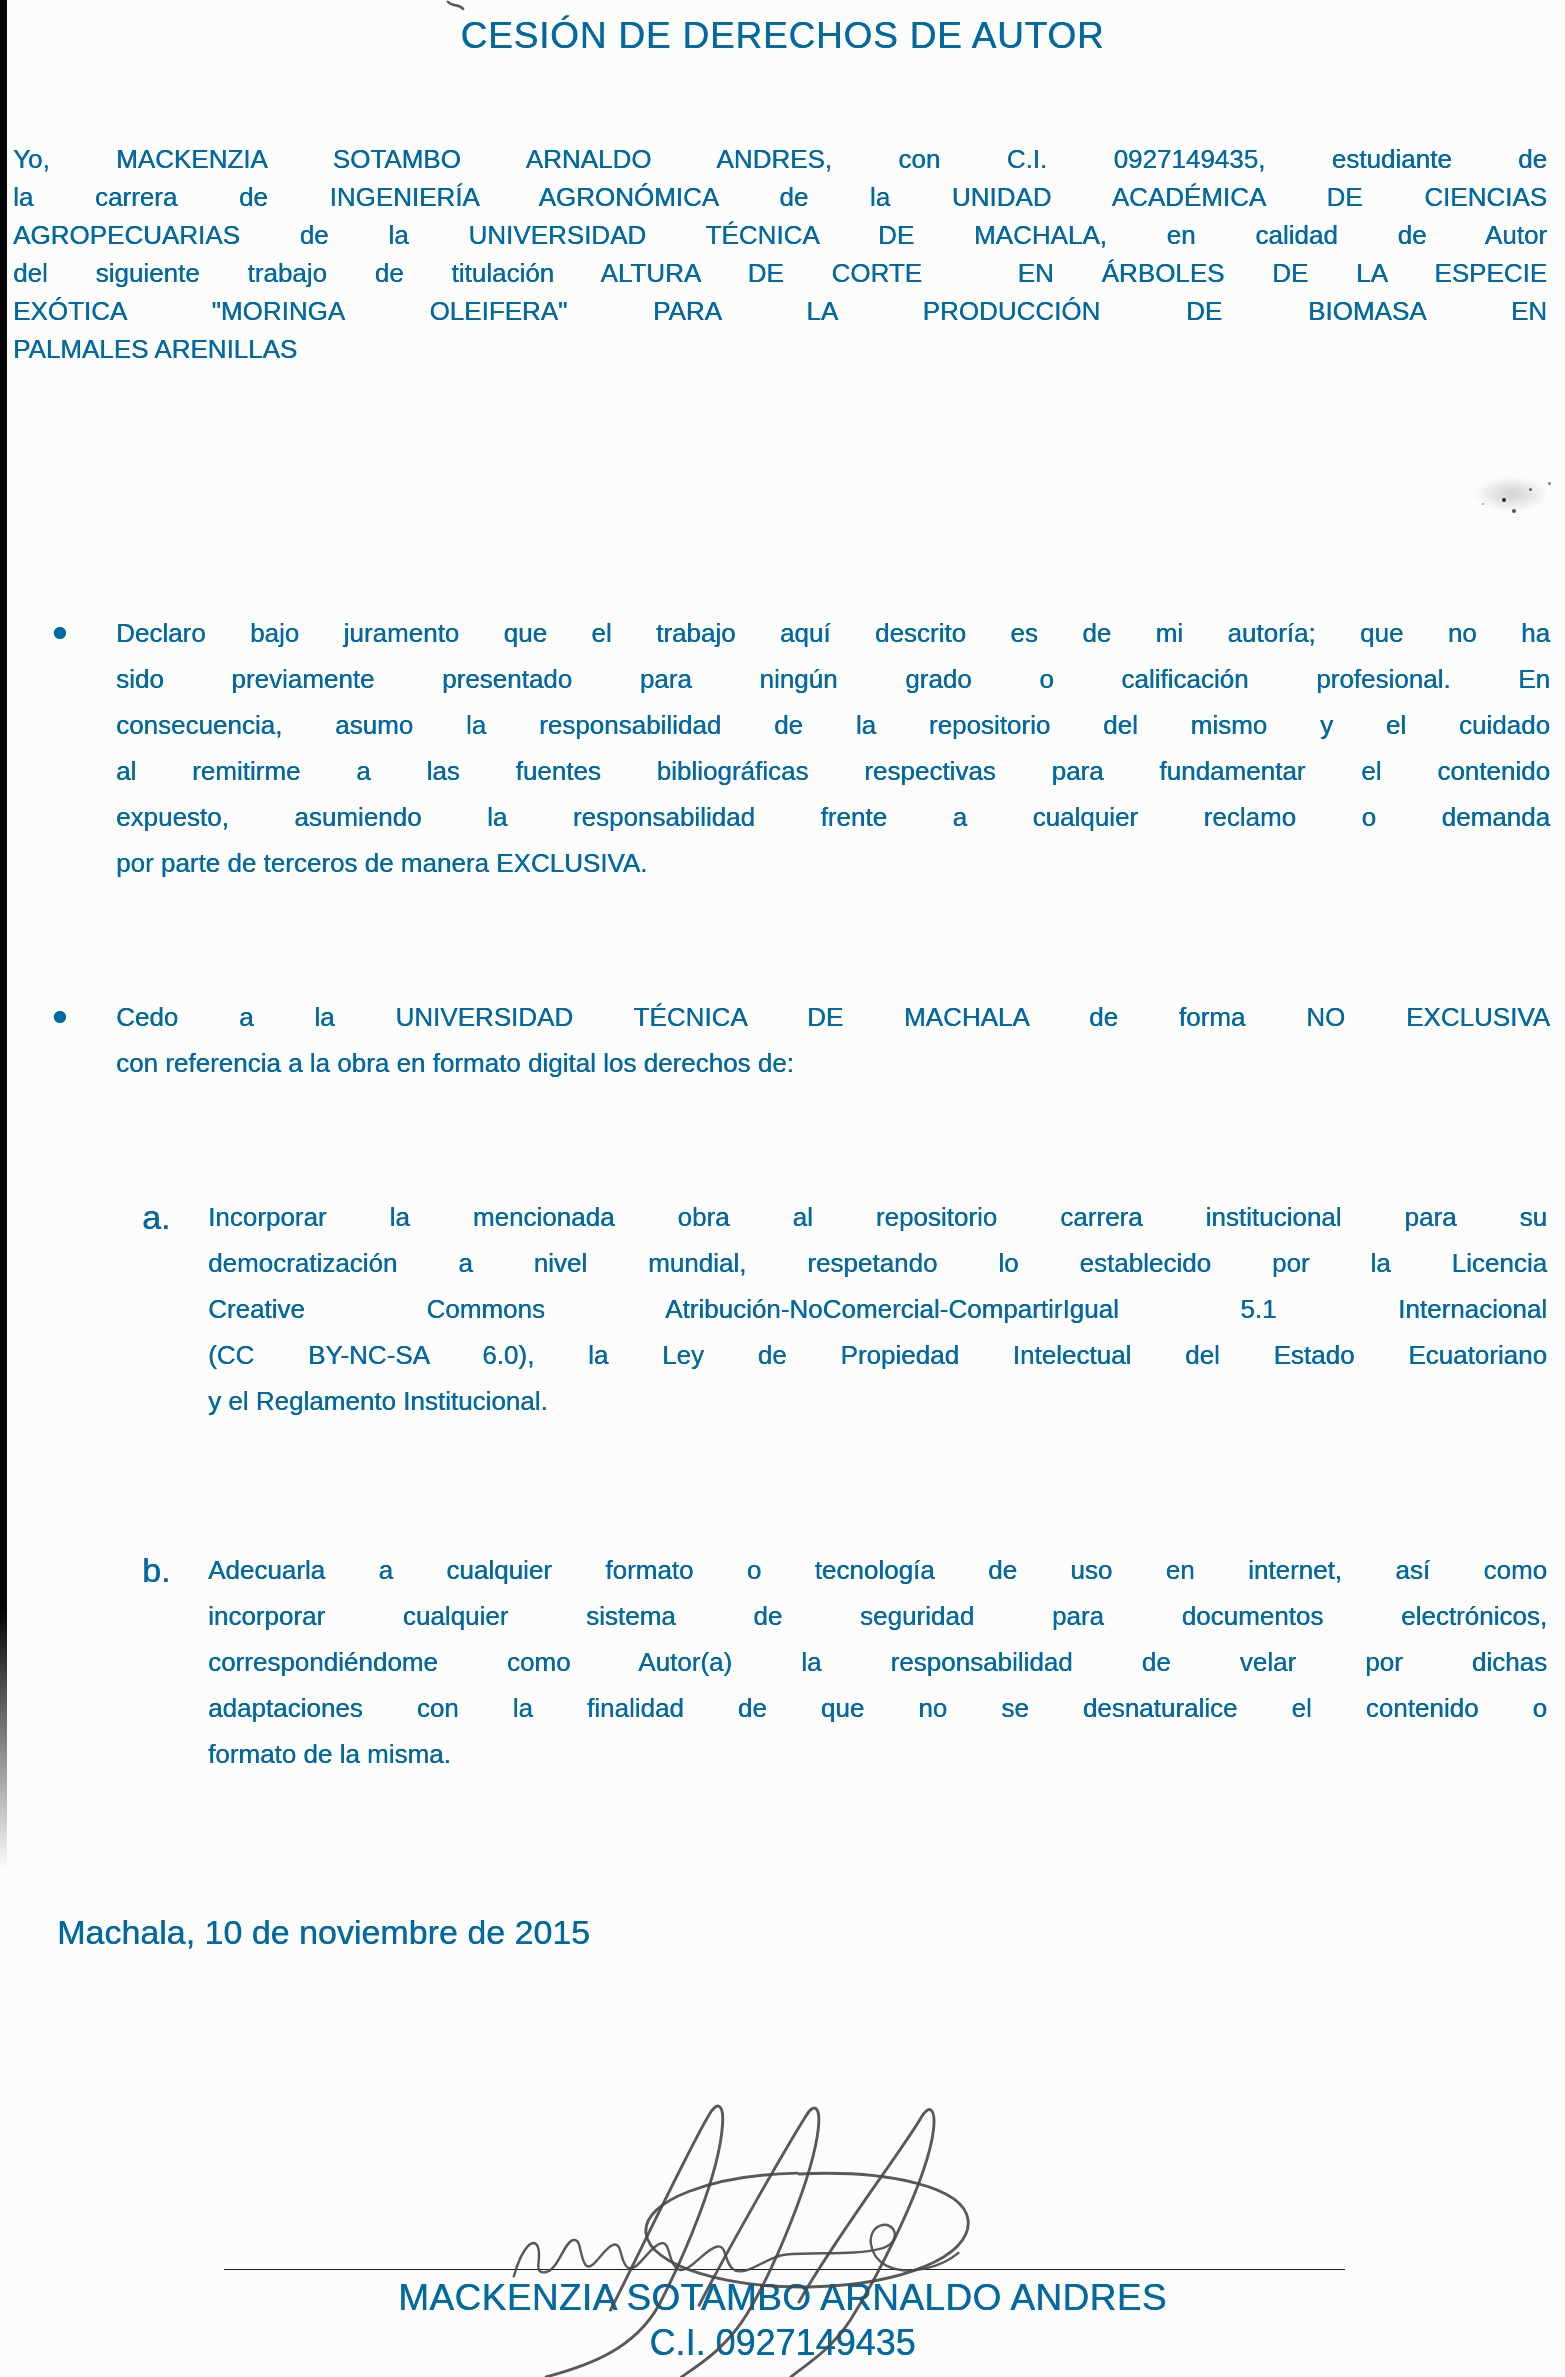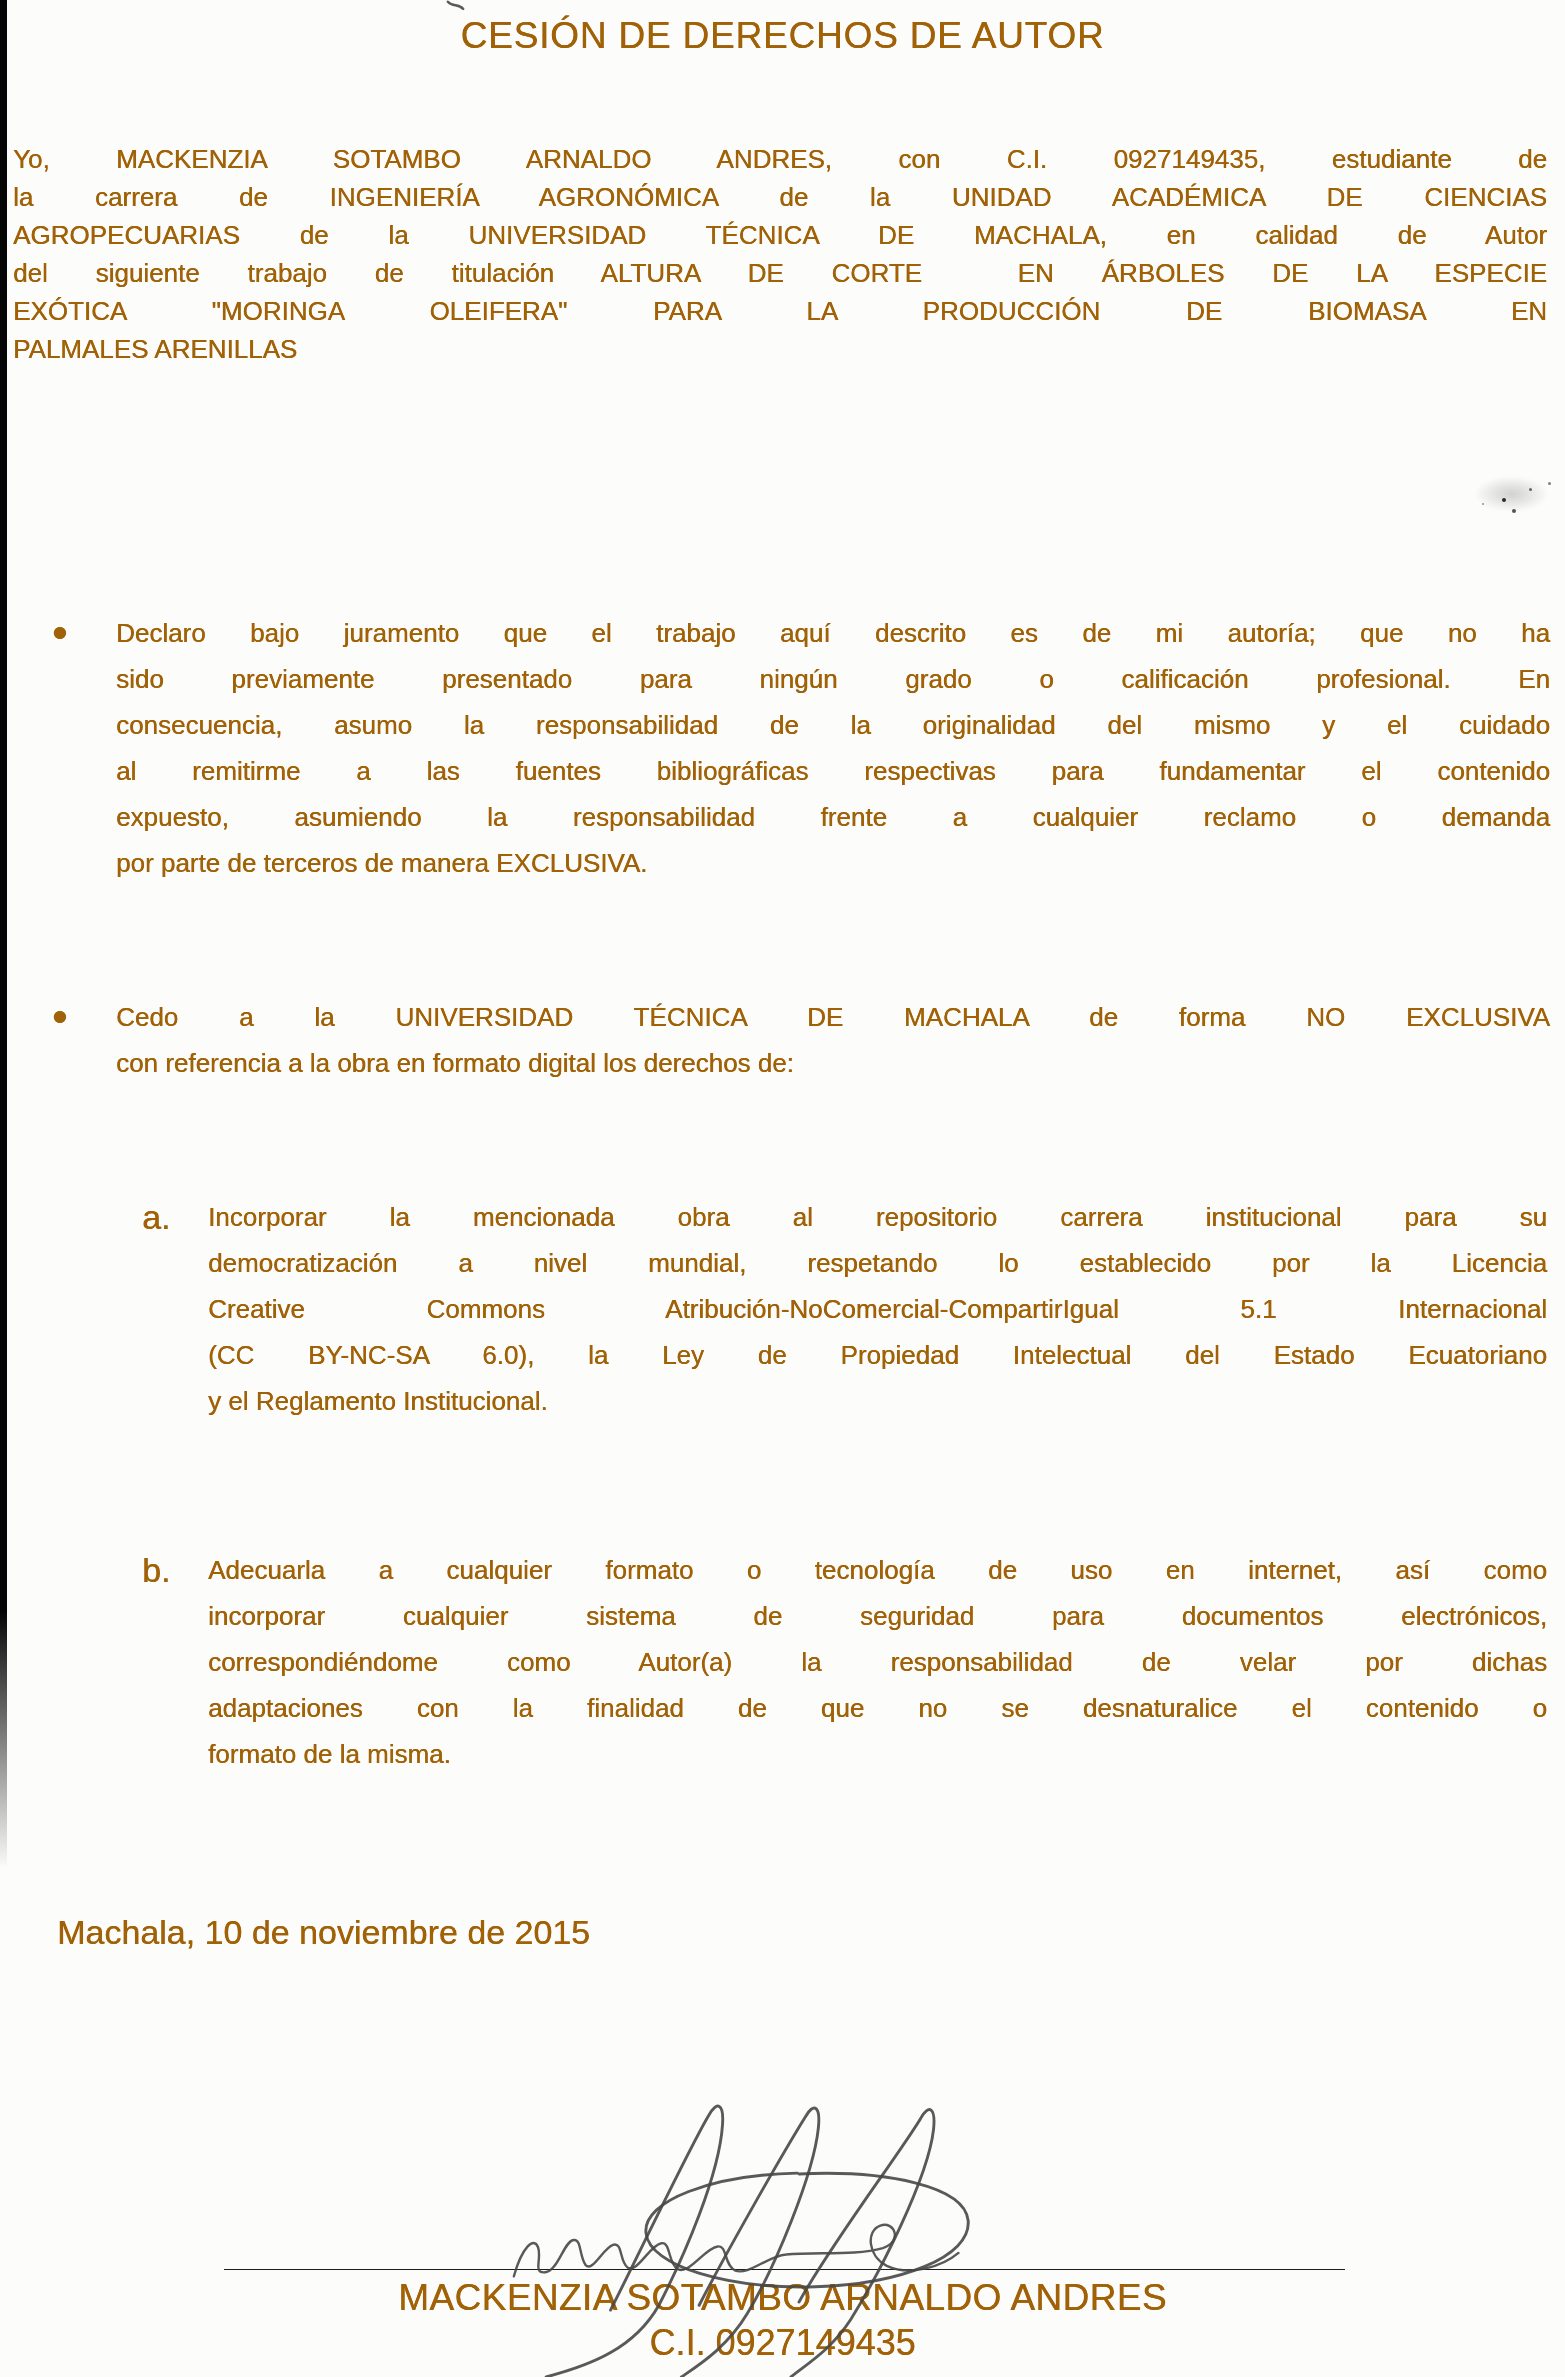--- a/index.html
+++ b/index.html
@@ -2,21 +2,21 @@
 <html style="font-size:13px"><head>
 <meta charset="utf-8">
 <style>
   html,body{margin:0;padding:0;background:#d9d9d9;}
   .page{
     position:relative;
     width:1565px;height:2377px;
     background:#fcfcfb;
     overflow:hidden;
     font-family:"Liberation Sans",sans-serif;
-    color:#a16207;
+    color:#0369a1;
   }
   .page *{box-sizing:border-box;}
   .ink{text-shadow:0.4px 0 0 currentColor;}
   .abs{position:absolute;}
   #doc-title{
     left:0;top:14.5px;width:100%;
     text-align:center;
     font-size:37px;line-height:42px;
     letter-spacing:0.8px;
   }
@@ -70,21 +70,21 @@
       <div class="jline">AGROPECUARIAS de la UNIVERSIDAD TÉCNICA DE MACHALA, en calidad de Autor</div>
       <div class="jline">del siguiente trabajo de titulación ALTURA DE CORTE &nbsp;EN ÁRBOLES DE LA ESPECIE</div>
       <div class="jline">EXÓTICA "MORINGA OLEIFERA" PARA LA PRODUCCIÓN DE BIOMASA EN</div>
       <div class="jline last">PALMALES ARENILLAS</div>
     </div>
 
   <div class="abs bullet-marker" id="bullet1-marker">•</div>
   <div class="abs para" id="bullet1-lines">
       <div class="jline">Declaro bajo juramento que el trabajo aquí descrito es de mi autoría; que no ha</div>
       <div class="jline">sido previamente presentado para ningún grado o calificación profesional. En</div>
-      <div class="jline">consecuencia, asumo la responsabilidad de la originalidad del mismo y el cuidado</div>
+      <div class="jline">consecuencia, asumo la responsabilidad de la repositorio del mismo y el cuidado</div>
       <div class="jline">al remitirme a las fuentes bibliográficas respectivas para fundamentar el contenido</div>
       <div class="jline">expuesto, asumiendo la responsabilidad frente a cualquier reclamo o demanda</div>
       <div class="jline last">por parte de terceros de manera EXCLUSIVA.</div>
     </div>
 
   <div class="abs bullet-marker" id="bullet2-marker">•</div>
   <div class="abs para" id="bullet2-lines">
       <div class="jline">Cedo a la UNIVERSIDAD TÉCNICA DE MACHALA de forma NO EXCLUSIVA</div>
       <div class="jline last">con referencia a la obra en formato digital los derechos de:</div>
     </div>

